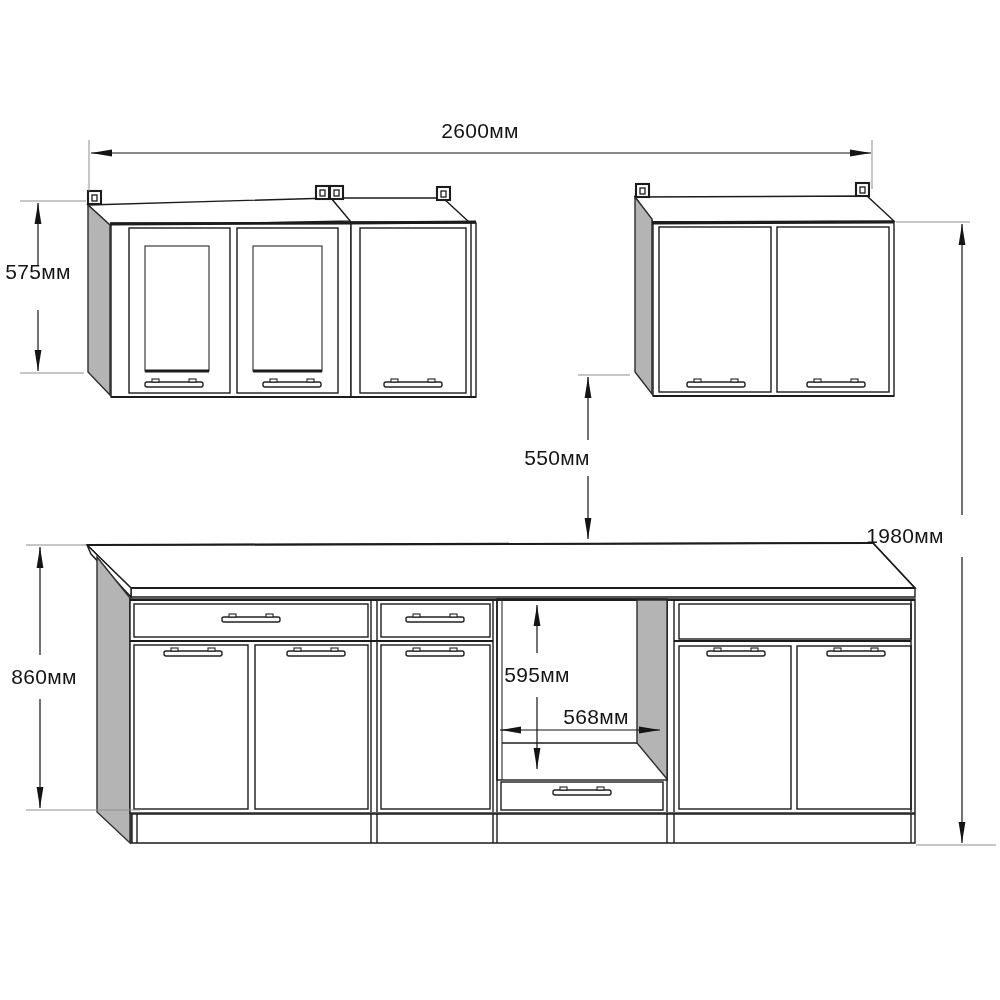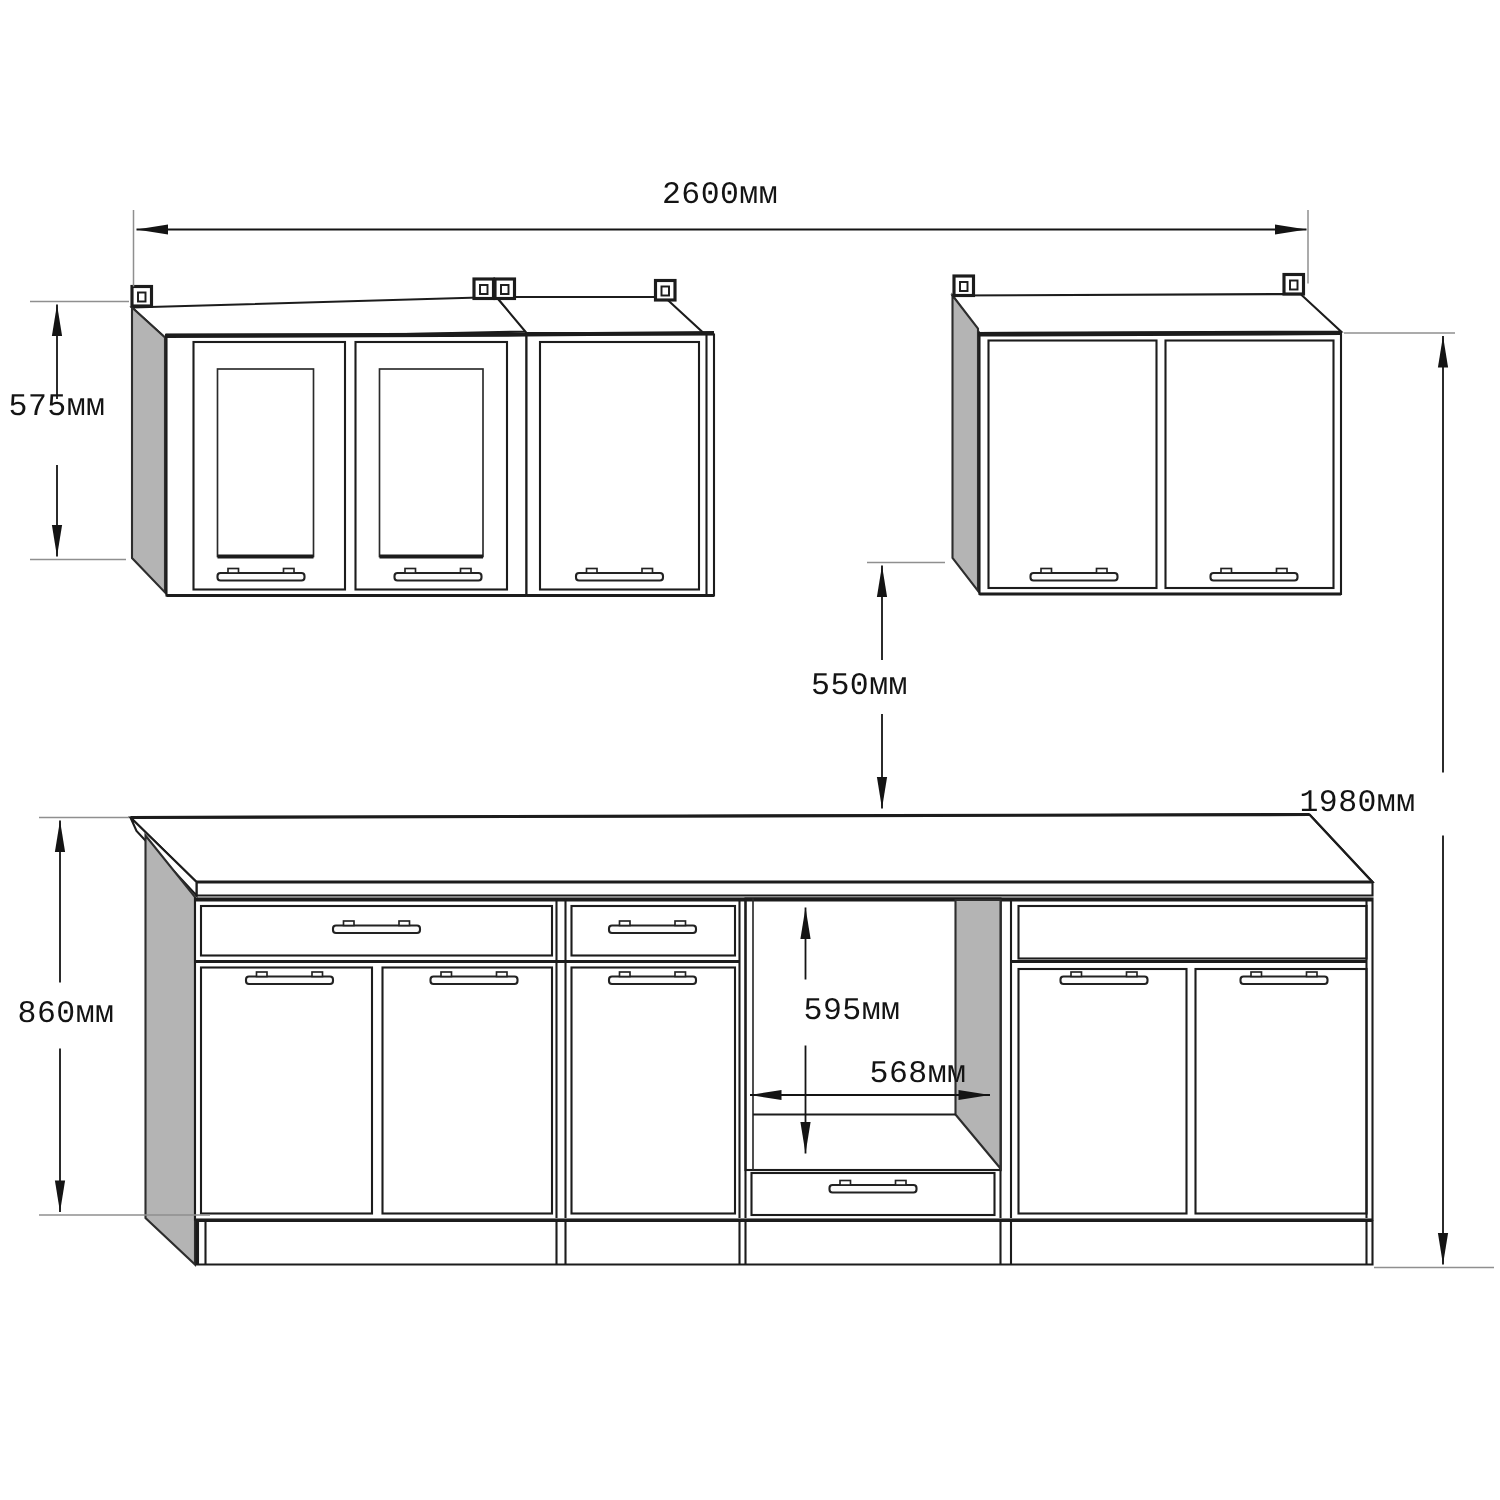--- a/index.html
+++ b/index.html
@@ -1,20 +1,20 @@
 <!DOCTYPE html>
 <html><head>
 <meta charset="utf-8">
 <style>
   html,body{margin:0;padding:0;background:#ffffff;}
   .canvas{
     position:relative;
     width:1000px;height:1000px;
     background:#ffffff;
-    font-family:Liberation Mono, monospace;
+    font-family:Liberation Sans, sans-serif;
     overflow:hidden;
   }
   .canvas svg{position:absolute;left:0;top:0;}
   
   .ln  {stroke:#1c1c1c;stroke-width:1.4;fill:none;}
   .lnw {stroke:#1c1c1c;stroke-width:1.4;fill:#ffffff;}
   .thk {stroke:#1c1c1c;stroke-width:2.8;fill:none;}
   .med {stroke:#1c1c1c;stroke-width:2.1;fill:none;}
   .thin{stroke:#2a2a2a;stroke-width:1.1;fill:none;}
   .gry {stroke:#2d2d2d;stroke-width:1.4;fill:#b4b4b4;}
@@ -271,19 +271,19 @@
 
     <g>
       <line class="dim" x1="500" y1="730" x2="660" y2="730"></line>
       <polygon class="arr" points="500,730 521,726.6 521,733.4"></polygon>
       <polygon class="arr" points="660,730 639,726.6 639,733.4"></polygon>
     </g>
   </svg>
 
   <div class="dim-label" style="left:480px;top:131px">2600мм</div>
   <div class="dim-label" style="left:38px;top:272px">575мм</div>
-  <div class="dim-label" style="left:573px;top:458px">550мм</div>
+  <div class="dim-label" style="left:557px;top:458px">550мм</div>
   <div class="dim-label" style="left:905px;top:536px">1980мм</div>
   <div class="dim-label" style="left:44px;top:677px">860мм</div>
-  <div class="dim-label" style="left:568px;top:675px">595мм</div>
-  <div class="dim-label" style="left:612px;top:717px">568мм</div>
+  <div class="dim-label" style="left:537px;top:675px">595мм</div>
+  <div class="dim-label" style="left:596px;top:717px">568мм</div>
 
 </div>
 
 </body></html>

